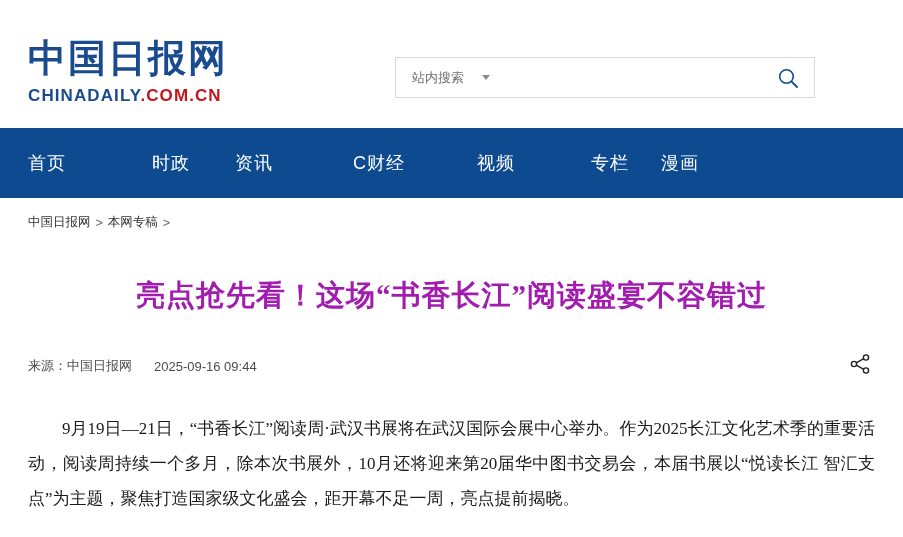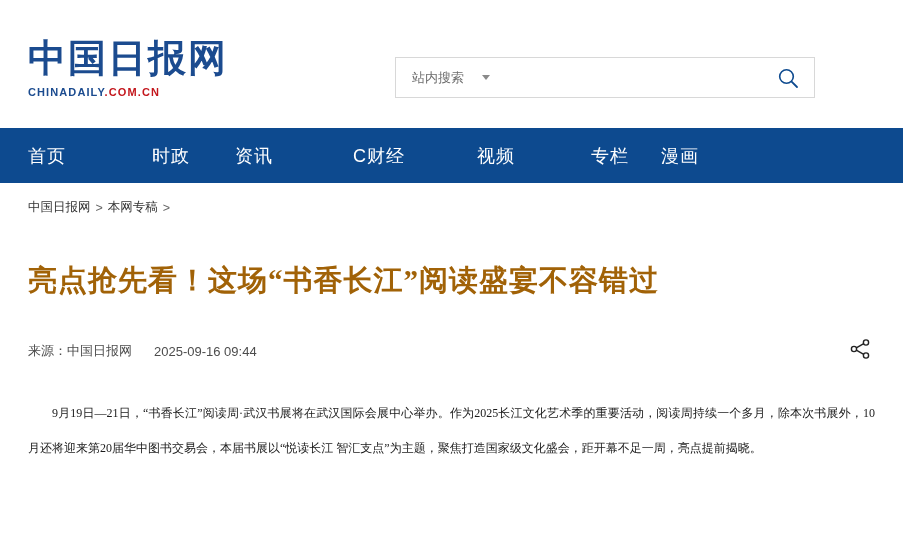--- a/index.html
+++ b/index.html
@@ -36,21 +36,21 @@
     font-weight: bold;
     font-size: 38px;
     letter-spacing: 2px;
     color: #1b4b8f;
     line-height: 44px;
     white-space: nowrap;
   }
   .logo-en {
     margin-top: 6px;
     font-family: "Liberation Sans", sans-serif;
-    font-size: 11px;
+    font-size: 17px;
     font-weight: bold;
     letter-spacing: 1.1px;
     color: #1b4b8f;
   }
   .logo-en .dot-cn { color: #c3161c; }
 
   .search-wrap {
     position: absolute;
     left: 395px;
     top: 57px;
@@ -97,21 +97,21 @@
     align-items: center;
     justify-content: center;
     background: transparent;
     border: 0;
     cursor: pointer;
   }
   .search-btn svg { display: block; }
 
   
   .navbar {
-    height: 55px;
+    height: 70px;
     background: #0d4a8f;
     display: flex;
     align-items: center;
     padding-left: 28px;
   }
   .nav-item {
     color: #ffffff;
     font-size: 18px;
     font-family: "Liberation Sans", sans-serif;
     letter-spacing: 1px;
@@ -140,24 +140,25 @@
     cursor: pointer;
   }
   .breadcrumb .sep { color: #666; }
 
   
   .article {
     padding: 0 28px;
   }
   .title {
     margin: 45px 0 0 0;
+    text-align: center;
     font-family: "Liberation Serif", serif;
     font-weight: bold;
     font-size: 29px;
-    color: #a16207;
+    color: #a21caf;
     letter-spacing: 1px;
     line-height: 38px;
   }
   .meta-row {
     margin-top: 41px;
     display: flex;
     align-items: center;
     position: relative;
     height: 22px;
   }
@@ -177,21 +178,21 @@
     right: 2px;
     top: -4px;
     width: 26px;
     height: 26px;
     cursor: pointer;
   }
 
   .body-text {
     margin-top: 34px;
     font-family: "Liberation Serif", serif;
-    font-size: 12px;
+    font-size: 17px;
     line-height: 35px;
     color: #1a1a1a;
     text-align: justify;
     text-indent: 2em;
   }
 </style>
 </head>
 <body>
 
 <div class="page">

